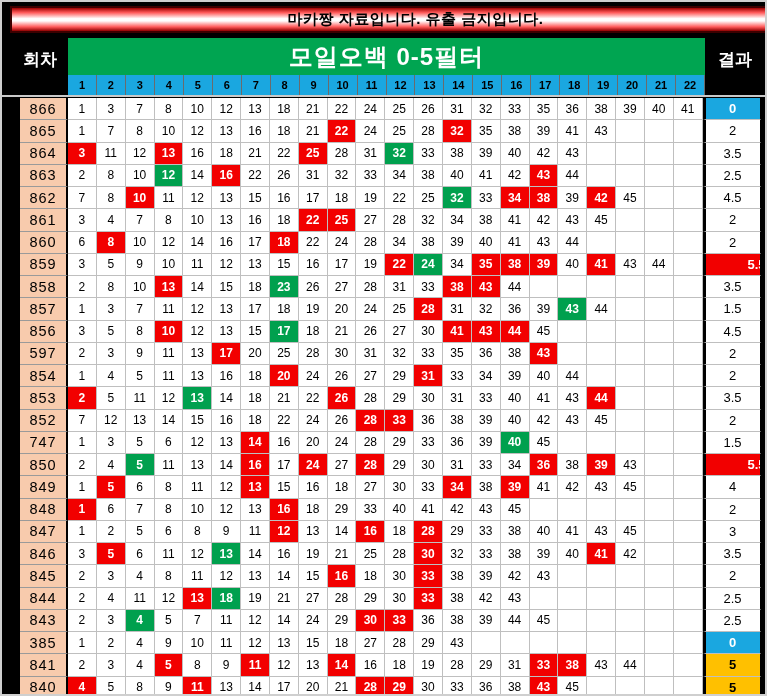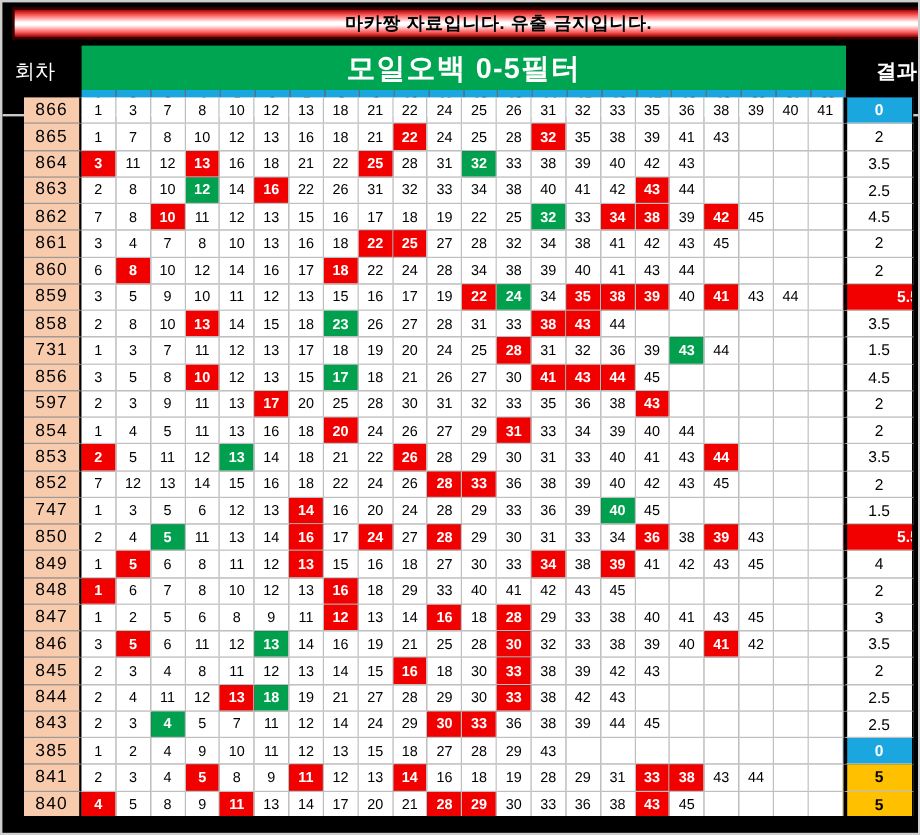--- a/index.html
+++ b/index.html
@@ -2,33 +2,33 @@
 <html><head>
 <meta charset="utf-8">
 <style>
   html,body{margin:0;padding:0;background:#666;font-family:"Liberation Sans","DejaVu Sans",sans-serif;}
   .window{position:relative;width:767px;height:696px;background:#000;box-sizing:border-box;
           border:2px solid #cfcfcf;overflow:hidden;}
   .banner{position:absolute;left:8px;top:4px;width:743px;height:23px;
           background:linear-gradient(180deg,#9e0000 0%,#ff5a5a 20%,#ffffff 46%,#ffffff 56%,#ff5a5a 82%,#8e0000 100%);
           border:2px solid #3c0000;display:flex;align-items:center;justify-content:center;
           font-weight:bold;font-size:15px;color:#000;letter-spacing:0.5px;padding-left:32px;}
-  .round-header{position:absolute;left:10px;top:46px;width:56px;
-          color:#fff;font-weight:normal;font-size:17px;}
+  .round-header{position:absolute;left:10px;top:46px;width:56px;text-align:center;
+          color:#fff;font-weight:bold;font-size:17px;}
   .green-banner{position:absolute;left:66px;top:36px;width:637px;height:37px;background:#00a551;
           display:flex;align-items:center;justify-content:center;color:#fff;font-weight:bold;
           font-size:24px;letter-spacing:1px;}
-  .result-header{position:absolute;left:704px;top:46px;width:58px;text-align:right;
+  .result-header{position:absolute;left:704px;top:46px;width:58px;text-align:center;
           color:#fff;font-weight:bold;font-size:17px;}
   .col-headers{position:absolute;left:66px;top:73px;width:637px;height:20px;display:grid;
           grid-template-columns:repeat(22,1fr);}
   .col-head{background:#1aa7e0;border-right:1px solid #6b6b6b;display:flex;align-items:center;
           justify-content:center;font-size:11px;font-weight:bold;color:#000;}
   .grid-line{position:absolute;left:0;top:93px;width:767px;height:2px;background:#c9c9c9;}
-  .table-body{position:absolute;left:18px;top:79px;width:744px;height:599px;overflow:hidden;text-align:right;}
+  .table-body{position:absolute;left:18px;top:96px;width:744px;height:599px;overflow:hidden;text-align:right;}
   .row{display:grid;grid-template-columns:48px repeat(22,28.85px) 58px;height:22.26px;box-sizing:border-box;}
   .cell{display:flex;align-items:center;justify-content:center;box-sizing:border-box;
           border-right:1px solid #bfbfbf;border-bottom:1px solid #bfbfbf;background:#fff;
           font-size:12px;color:#000;overflow:hidden;}
   .round{background:#f8cbad;font-size:14.5px;letter-spacing:1px;border-right:2px solid #000;
           border-bottom:1px solid #9a9a9a;}
   .hl-r{background:#f20000;color:#fff;font-weight:bold;}
   .hl-g{background:#00a04e;color:#fff;font-weight:bold;}
   .result{border-left:3px solid #000;border-right:1px solid #000;font-size:13px;}
   .res-blue{background:#1aa7e0;color:#fff;font-weight:bold;}
@@ -301,21 +301,21 @@
         <div class="cell">44</div>
         <div class="cell"></div>
         <div class="cell"></div>
         <div class="cell"></div>
         <div class="cell"></div>
         <div class="cell"></div>
         <div class="cell"></div>
         <div class="cell result">3.5</div>
       </div>
       <div class="row">
-        <div class="cell round">731</div>
+        <div class="cell round">857</div>
         <div class="cell">1</div>
         <div class="cell">3</div>
         <div class="cell">7</div>
         <div class="cell">11</div>
         <div class="cell">12</div>
         <div class="cell">13</div>
         <div class="cell">17</div>
         <div class="cell">18</div>
         <div class="cell">19</div>
         <div class="cell">20</div>

